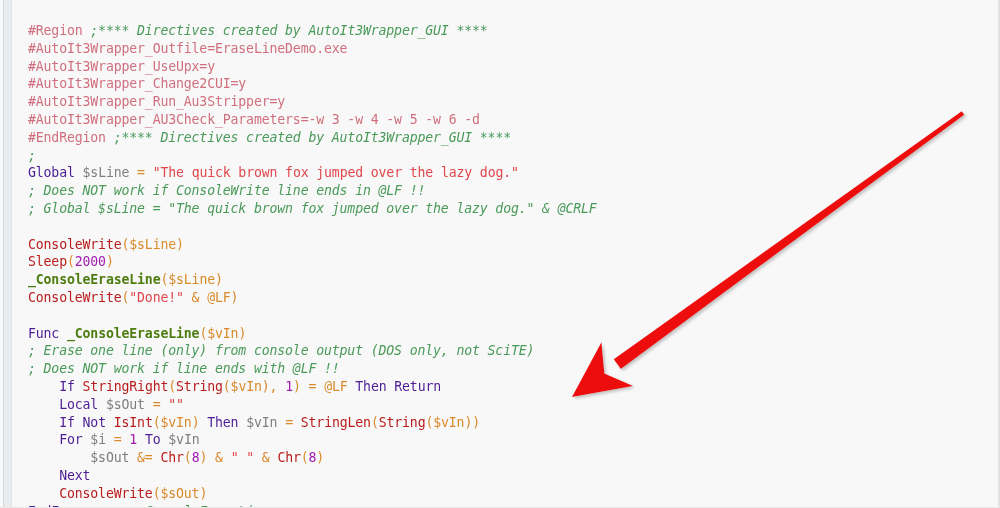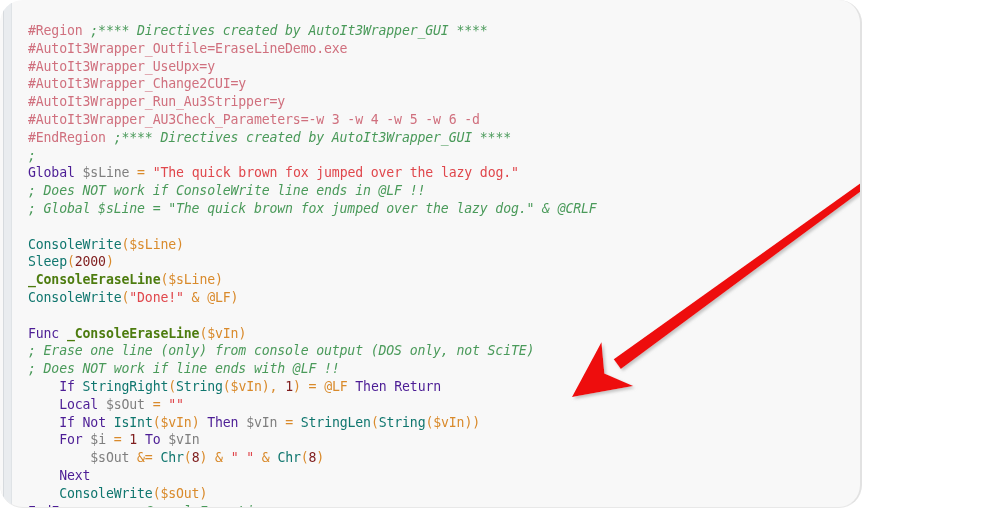--- a/index.html
+++ b/index.html
@@ -3,28 +3,27 @@
 <meta charset="utf-8">
 <title>AutoIt Code Snippet</title>
 <style>
   html, body {
     margin: 0;
     padding: 0;
     background: #ffffff;
   }
   #screenshot {
     position: relative;
-    width: 862px;
+    width: 1000px;
     height: 508px;
     background: #f8f8f8;
     overflow: hidden;
     box-sizing: border-box;
     border-right: 2px solid #e2e2e2;
     border-bottom: 1px solid #e8e8e8;
-    border-radius: 23px;
   }
   
   #gutter {
     position: absolute;
     left: 3px;
     top: 0;
     width: 7px;
     height: 508px;
     background: #e9ecef;
     border-left: 1px solid #d6dade;
@@ -41,26 +40,26 @@
     white-space: pre;
     letter-spacing: -0.15px;
   }
   .line { height: 17.8px; }
   .blank { height: 17.8px; }
 
   
   .pp   { color: #d0707e; }                    
   .com  { color: #4a9a5a; font-style: italic; }
   .kw   { color: #4c1d95; }                    
-  .fn   { color: #0f766e; }                    
+  .fn   { color: #b91c1c; }                    
   .ufn  { color: #4d7c0f; font-weight: bold; }                    
   .var  { color: #d98a2b; }                    
   .varg { color: #7f7f7f; }                    
   .str  { color: #e0474c; }                    
-  .num  { color: #7f1d1d; }                    
+  .num  { color: #a21caf; }                    
   .op   { color: #d98a2b; }                    
   .pun  { color: #d98a2b; }                    
   .pln  { color: #7f7f7f; }                    
 
   
   #arrow-layer {
     position: absolute;
     left: 0; top: 0;
     width: 1000px; height: 508px;
     pointer-events: none;

